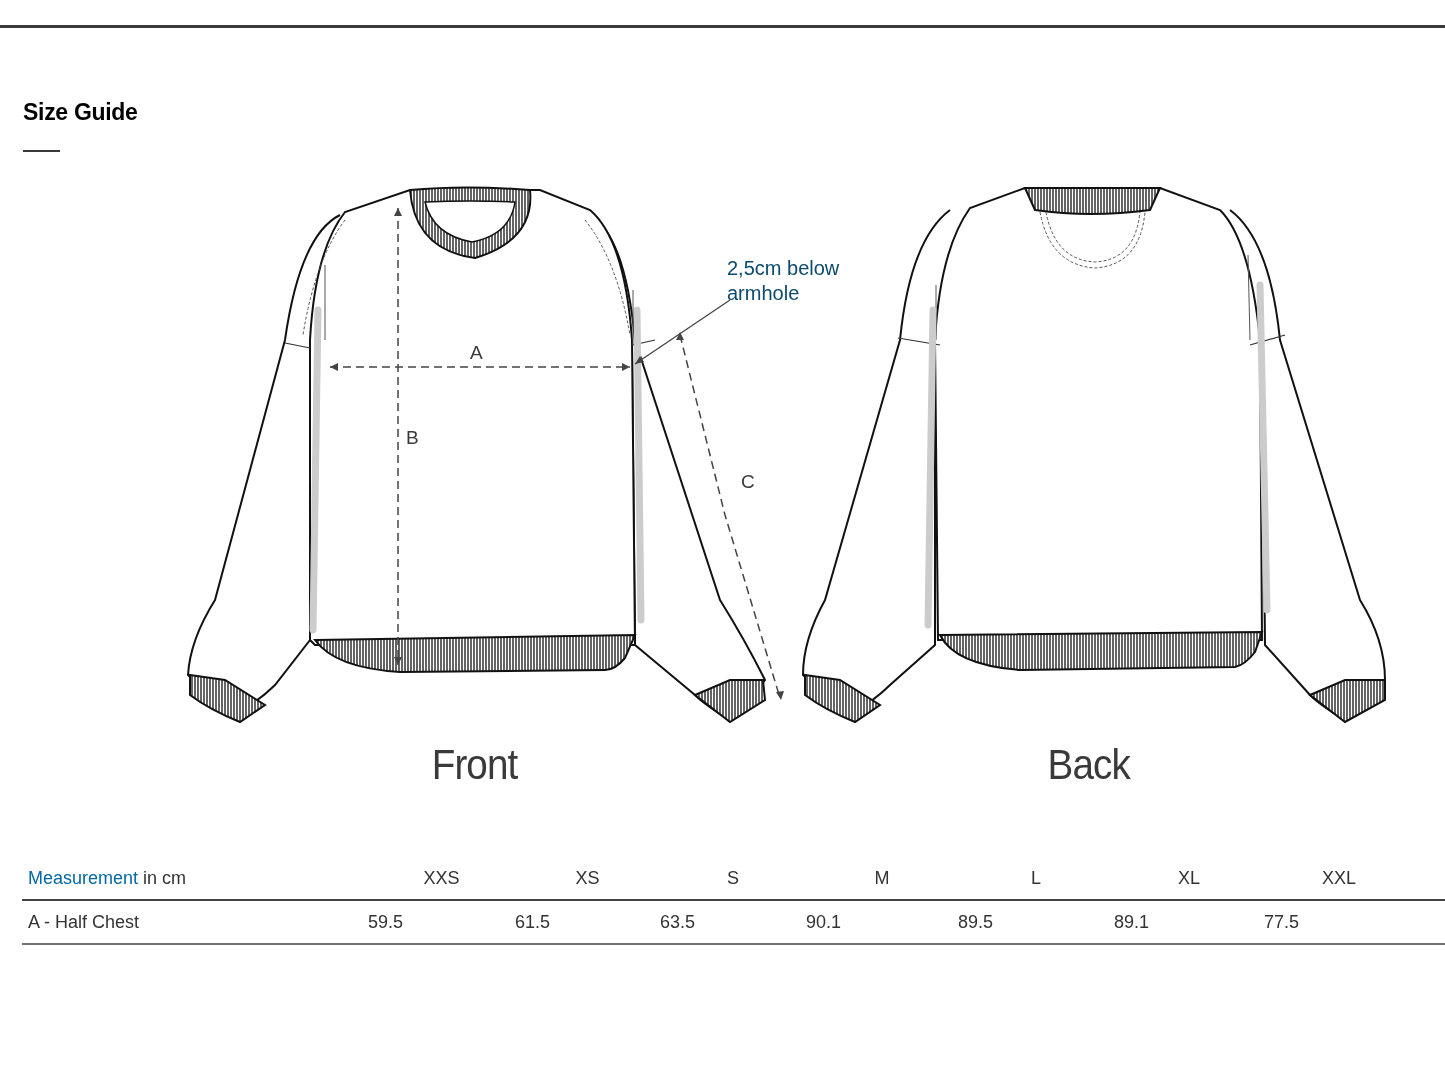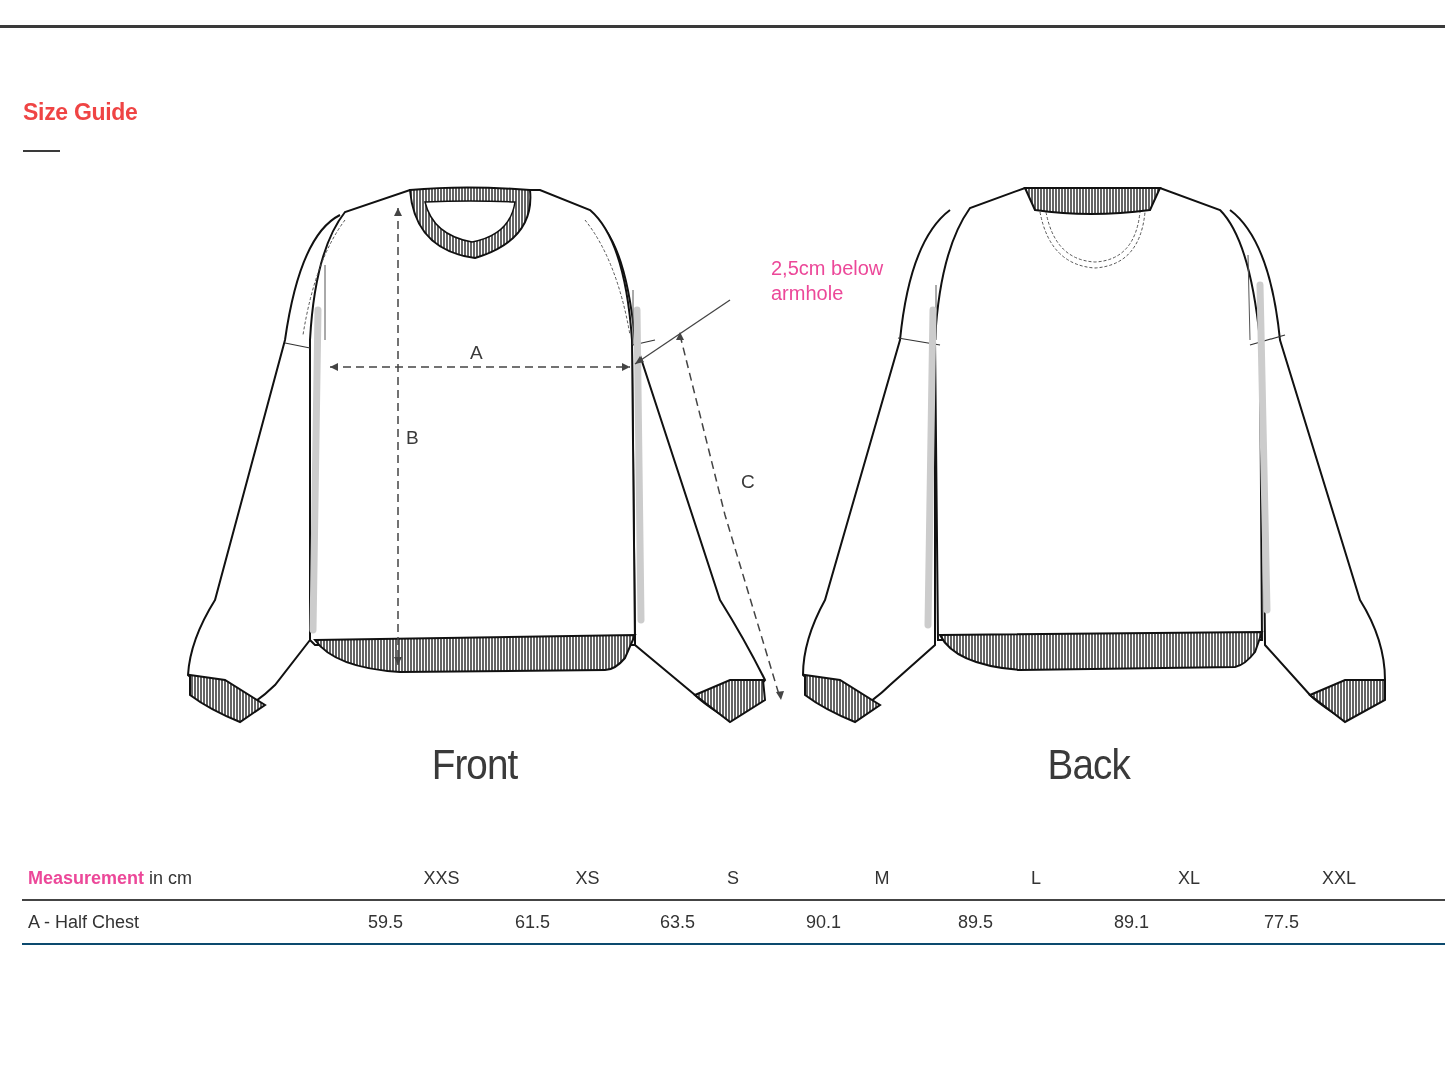--- a/index.html
+++ b/index.html
@@ -1,36 +1,36 @@
 <!DOCTYPE html>
 <html><head>
   <meta charset="utf-8">
   <style>
     html, body { margin: 0; padding: 0; background: #ffffff; }
     body {
       width: 1445px; height: 1071px; position: relative; overflow: hidden;
       font-family: "Liberation Sans", sans-serif; color: #333333;
     }
     .top-rule { position: absolute; left: 0; top: 25px; width: 1445px; height: 3px; background: #3a3a3a; }
-    .title { position: absolute; left: 23px; top: 99px; font-size: 23px; font-weight: bold; color: #ef4444; letter-spacing: -0.3px; }
+    .title { position: absolute; left: 23px; top: 99px; font-size: 23px; font-weight: bold; color: #000000; letter-spacing: -0.3px; }
     .title-underline { position: absolute; left: 23px; top: 150px; width: 37px; height: 2px; background: #3a3a3a; }
     .figure { position: absolute; top: 180px; }
     .figure svg { display: block; }
     .view-label { position: absolute; font-size: 42px; color: #3a3a3a; letter-spacing: -1px; transform: scaleX(0.92); transform-origin: center; }
-    .annot { position: absolute; font-size: 20px; color: #ec4899; line-height: 25px; margin-left: 44px; }
+    .annot { position: absolute; font-size: 20px; color: #0c4a6e; line-height: 25px; }
     .mlabel { position: absolute; font-size: 19px; color: #3a3a3a; }
     table.size-table {
       position: absolute; left: 22px; top: 857px; width: 1423px;
       border-collapse: collapse; font-size: 18px; color: #333;
     }
     table.size-table th, table.size-table td { height: 42px; padding: 0; font-weight: normal; }
     table.size-table th { height: 42px; border-bottom: 2px solid #444; vertical-align: middle; }
-    table.size-table td { border-bottom: 2px solid #0c4a6e; }
+    table.size-table td { border-bottom: 2px solid #737373; }
     table.size-table .first { text-align: left; padding-left: 6px; width: 340px; }
-    table.size-table th.first b { font-weight: bold; color: #ec4899; text-align: right; }
+    table.size-table th.first b { font-weight: normal; color: #0369a1; text-align: right; }
     .c1{width:147px}.c2{width:145px}.c3{width:146px}.c4{width:152px}.c5{width:156px}.c6{width:150px}.c7{width:150px}
   </style>
 </head>
 <body>
 
 <div class="top-rule"></div>
 <div class="title">Size Guide</div>
 <div class="title-underline"></div>
 
 <div class="figure" style="left:185px;">

